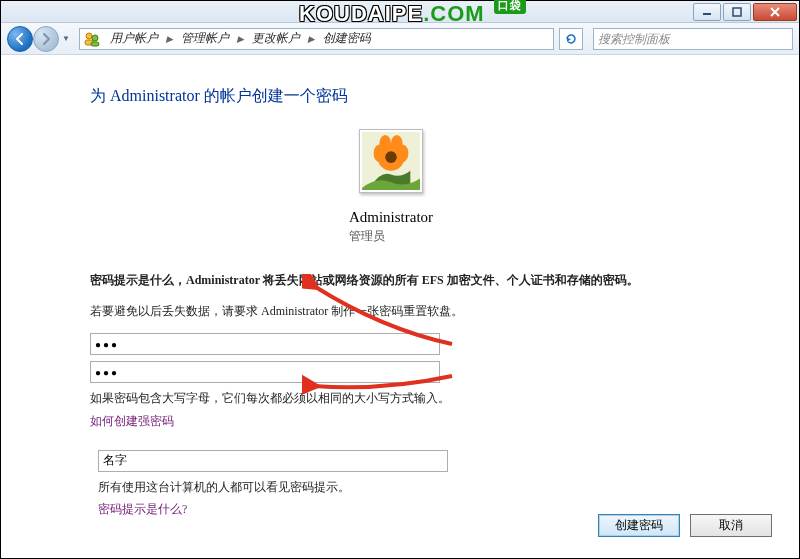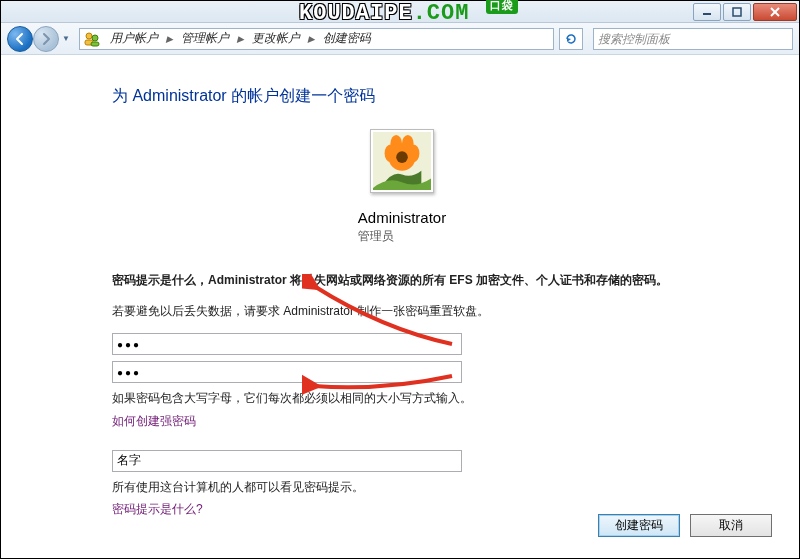--- a/index.html
+++ b/index.html
@@ -16,43 +16,43 @@
   .navdrop { width:14px; height:22px; display:flex; align-items:center; justify-content:center; color:#4a6c8e; cursor:pointer; font-size:8px; }
   .addr { flex:1; height:22px; border:1px solid #9cb3ca; background:#fff; display:flex; align-items:center; overflow:hidden;font-style:italic; }
   .addr .seg { padding:0 6px; display:flex; align-items:center; gap:4px; height:100%; cursor:pointer; color:#2b2b2b; }
   .addr .sep { color:#666; font-size:9px; padding:0 2px; }
   .addr .addricon { width:16px; height:16px; margin:0 4px; }
   .refresh { width:24px; height:22px; border:1px solid #9cb3ca; background:#fff; margin-left:-1px; display:flex; align-items:center; justify-content:center; cursor:pointer; color:#1a6fc2; }
   .search { width:200px; height:22px; border:1px solid #9cb3ca; background:#fff; margin-left:4px; display:flex; align-items:center; padding:0 4px; color:#888; }
   .search input { border:none; outline:none; width:100%; font-size:12px; color:#333; font-style:italic; }
   .search input::placeholder { color:#8a8a8a; font-style:italic; }
   .content { position:absolute; left:1px; right:1px; top:55px; bottom:1px; background:#fff; overflow:hidden; }
-  .inner { padding: 30px 0 0 110px; width: 690px; }
+  .inner { padding: 30px 0 0 88px; width: 690px; font-family: Liberation Serif, serif; }
   h1.page-title { color:#003399; font-weight:400; font-size:16px; margin-bottom:22px; }
   .userrow { display:flex; align-items:center; gap:16px; margin-bottom:26px;flex-direction:column; }
   .avatar { width:64px; height:64px; border:1px solid #bcbcbc; padding:2px; background:#fff; box-shadow: 1px 2px 3px rgba(0,0,0,.25); }
   .avatar svg { width:100%; height:100%; display:block; }
   .username { font-size:15px; color:#000; }
   .userrole { font-size:12px; color:#555; margin-top:2px; }
   .para { font-size:12px; color:#222; margin-bottom:12px; line-height:1.6; }
   .para.bold { font-weight:700; }
   .field { width:350px; height:22px; border:1px solid #abadb3; padding:2px 4px; font-size:12px; display:flex; align-items:center; }
   .field.pwd { margin-bottom:6px; letter-spacing:2px; }
   .dots { font-size:10px; letter-spacing:2px; }
   .hint { width:350px; height:22px; border:1px solid #abadb3; padding:2px 4px; font-size:12px; color:#000; display:flex; align-items:center; }
   .caption { font-size:12px; color:#222; margin-top:6px; line-height:1.6; }
   .link { color:#701a75; font-size:12px; margin-top:4px; display:inline-block; cursor:pointer; }
-  .block2 { margin-top:20px; }
+  .block2 { margin-top:20px;margin-left:8px; }
   .footer { position:absolute; right:26px; bottom:20px; display:flex; gap:10px; }
   .wbtn { min-width:82px; height:23px; border:1px solid #707070; background:linear-gradient(#f6f6f6,#e3e3e3); font-size:12px; cursor:pointer; padding:0 14px; }
   .wbtn.primary { border:1px solid #3c7fb1; box-shadow: 0 0 0 1px #a6d1ee inset; background:linear-gradient(#eef6fc,#cfe6f6); }
   
   .arrow { position:absolute; pointer-events:none; }
   
-  .wm { position:absolute; top:0; left:290px; font-family: Liberation Mono, monospace; font-weight:900; font-size:22px; letter-spacing:1px; pointer-events:none; z-index:50;padding-left:8px; }
+  .wm { position:absolute; top:0; left:290px; font-family: Liberation Sans, sans-serif; font-weight:900; font-size:22px; letter-spacing:1px; pointer-events:none; z-index:50;padding-left:8px; }
   .wm .w1 { color:#fff; text-shadow: 1px 1px 0 #000, -1px -1px 0 #000, 1px -1px 0 #000, -1px 1px 0 #000; }
   .wm .w2 { color:#1a9c1a; }
   .wm .badge { display:inline-block; background:#1a9c1a; color:#fff; font-size:11px; padding:1px 4px; border-radius:3px; vertical-align: top; margin-left:2px; position:relative; top:-4px; font-weight:700; }
 </style>
 </head>
 <body>
 
 <div class="window">
 
   <div class="wm">

